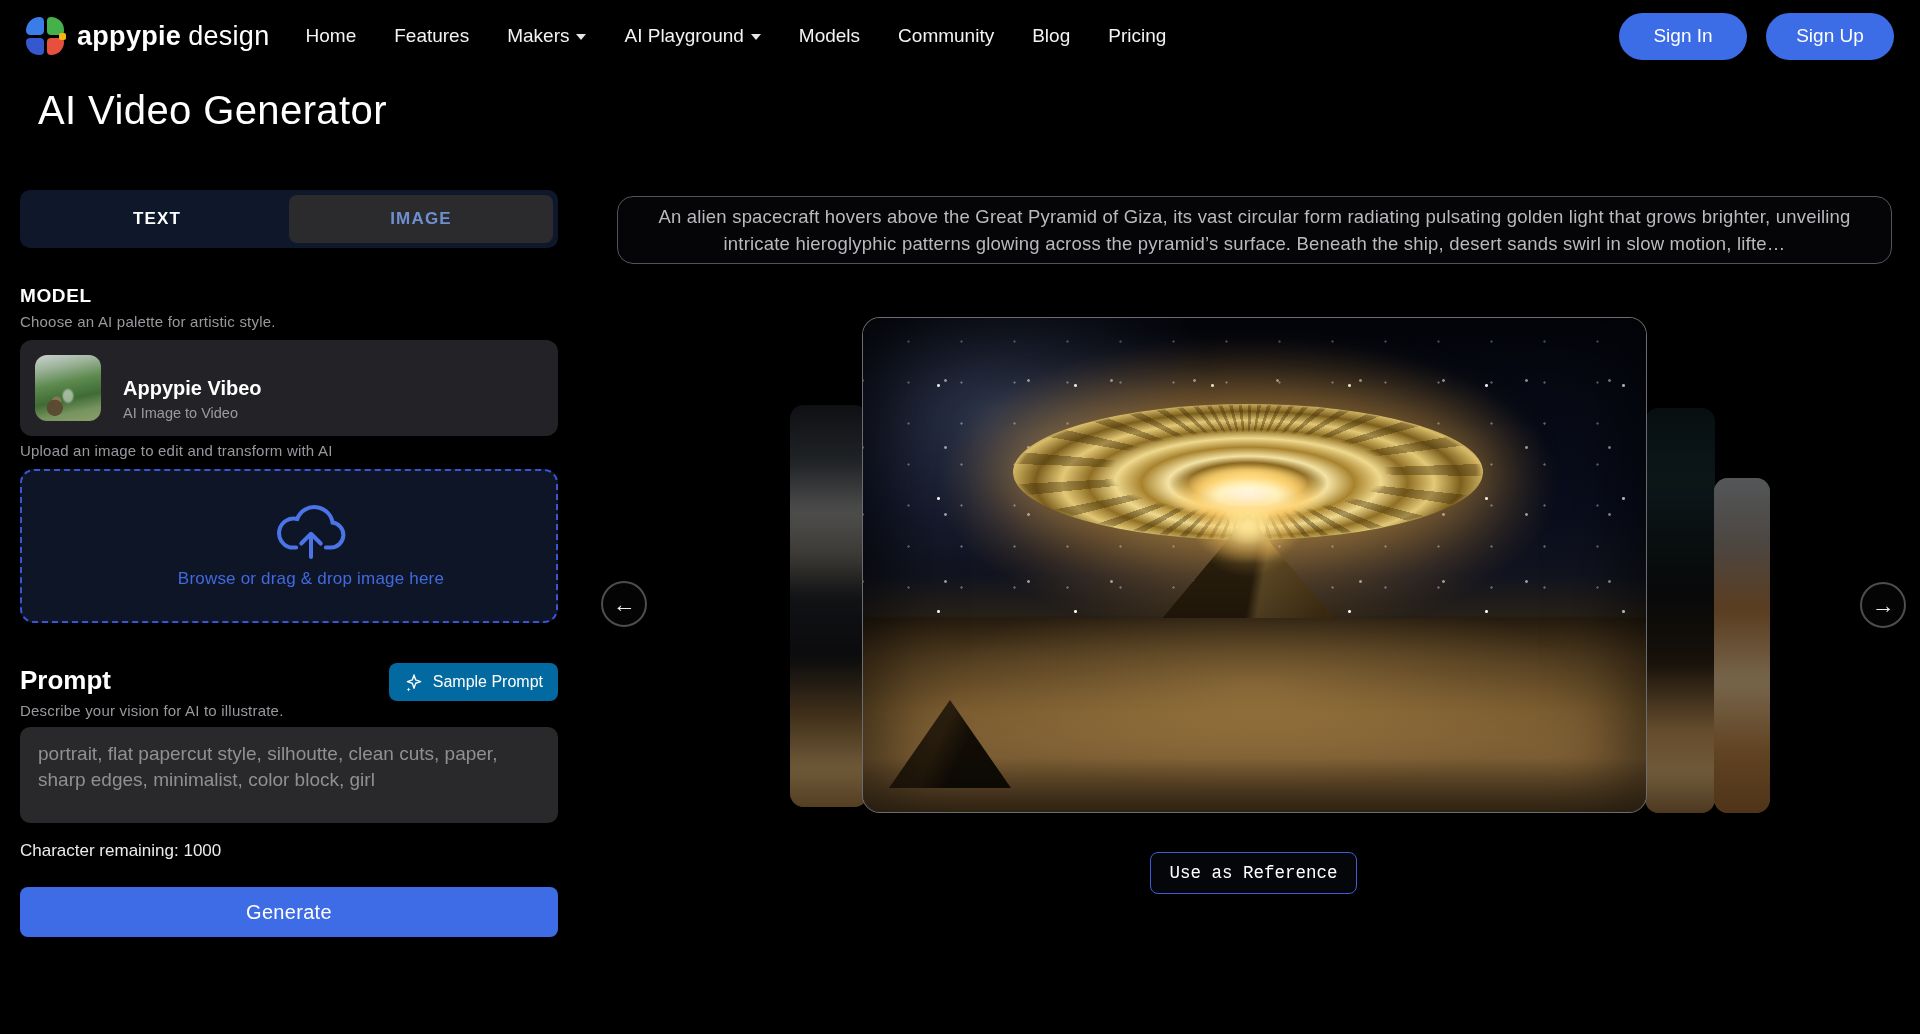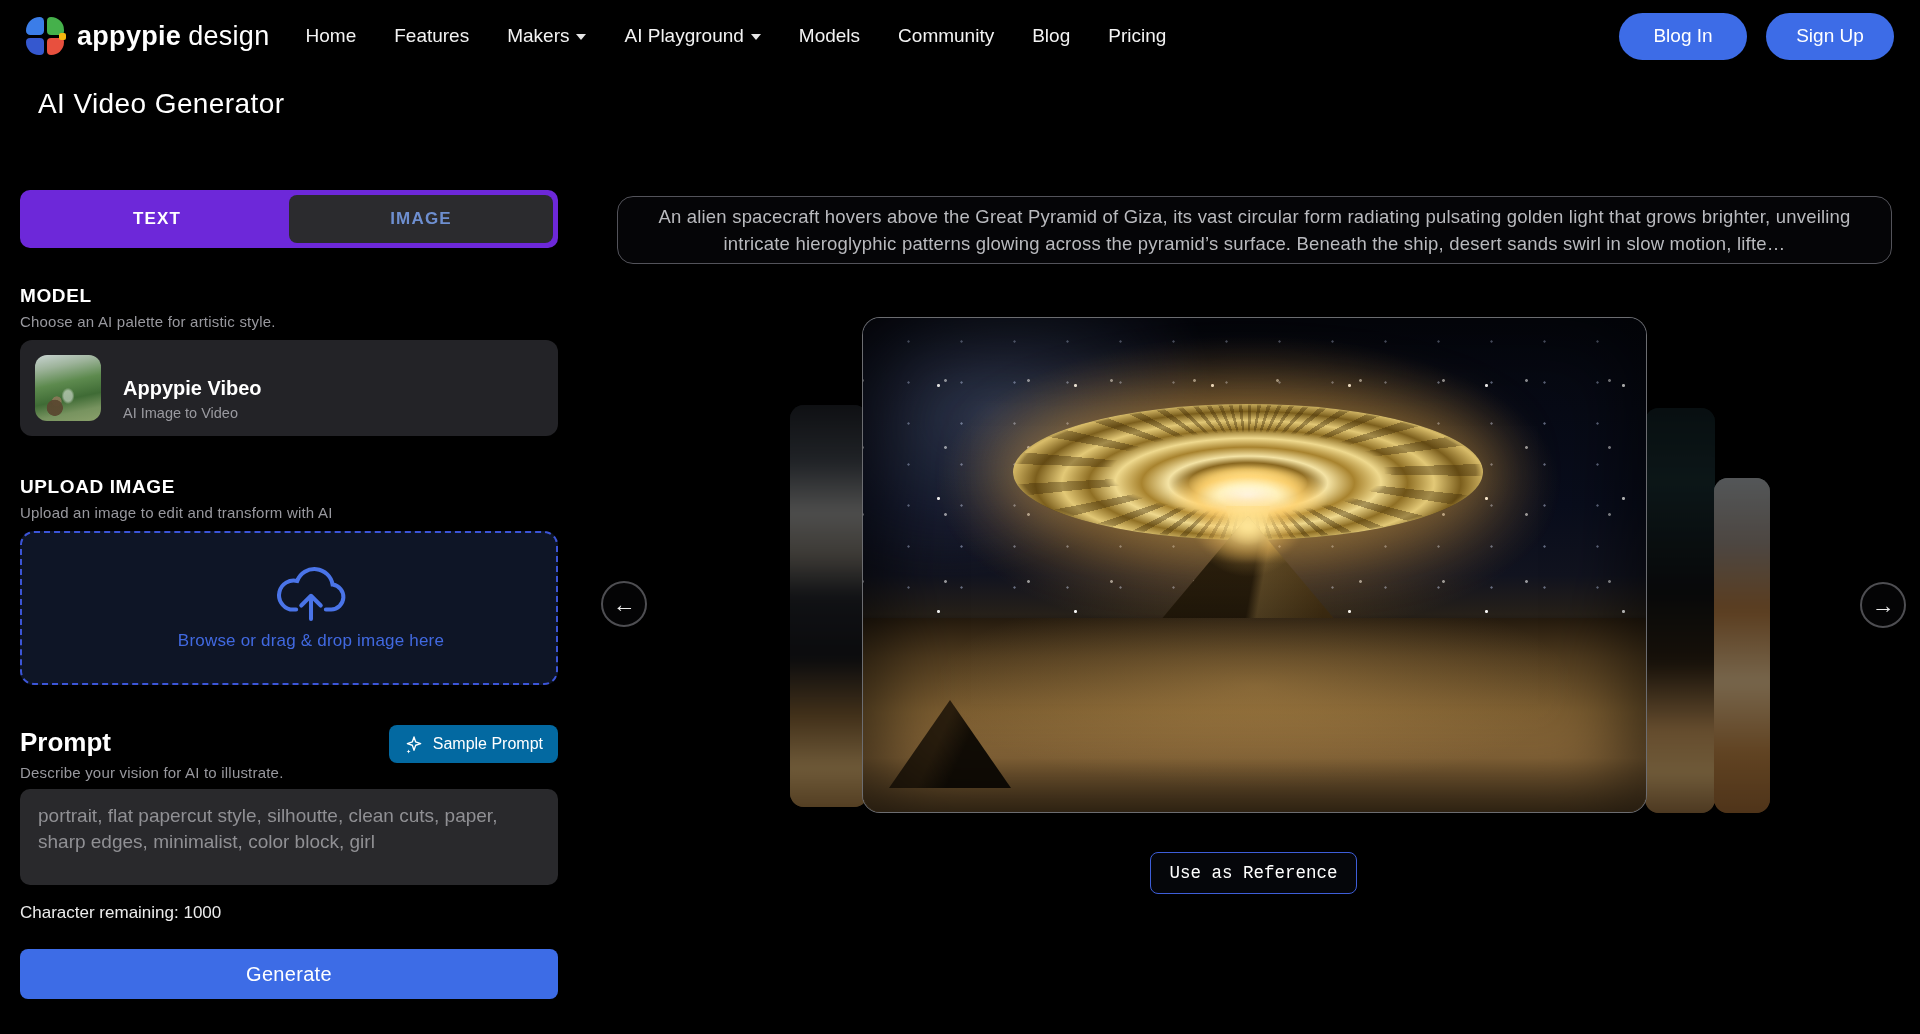--- a/index.html
+++ b/index.html
@@ -27,26 +27,26 @@
   .nav-item { display:flex; align-items:center; gap:7px; font-size:19px;
     font-weight:500; color:#f3f3f3; cursor:pointer; white-space:nowrap; }
   .caret { width:0; height:0; border-left:5px solid transparent;
     border-right:5px solid transparent; border-top:6px solid #e6e6e6; margin-top:2px; }
   .auth { margin-left:auto; display:flex; gap:19px; }
   .pill-btn { min-width:128px; height:47px; border:none; border-radius:26px;
     background:#3d6ce7; color:#fff; font-size:19px; font-weight:500;
     font-family:inherit; cursor:pointer; padding:0 26px; }
 
   
-  .page-title { position:absolute; left:38px; top:88px; font-size:28px;
+  .page-title { position:absolute; left:38px; top:88px; font-size:40px;
     font-weight:500; letter-spacing:.4px; }
 
   
   .left-panel { position:absolute; left:20px; top:190px; width:538px; }
-  .tabs { display:flex; width:100%; height:58px; background:#6d28d9;
+  .tabs { display:flex; width:100%; height:58px; background:#0f172a;
     border-radius:10px; padding:5px; }
   .tab { flex:1; display:flex; align-items:center; justify-content:center;
     font-size:17px; font-weight:600; letter-spacing:1.2px; border-radius:8px;
     cursor:pointer; color:#fff; background:transparent; border:none; font-family:inherit; }
   .tab.active { background:#2b2b2e; color:#6e8fd0; }
 
   .section-heading { margin-top:37px; font-size:19px; font-weight:700;
     letter-spacing:.6px; color:#fff; }
   .section-heading.upload-h { margin-top:40px; }
   .section-sub { margin-top:6px; font-size:15px; color:#98989e; letter-spacing:.2px; }
@@ -219,21 +219,21 @@
           <span>Community</span>
         </div>
       <div class="nav-item">
           <span>Blog</span>
         </div>
       <div class="nav-item">
           <span>Pricing</span>
         </div>
     </div>
     <div class="auth">
-      <button class="pill-btn">Blog In</button>
+      <button class="pill-btn">Sign In</button>
       <button class="pill-btn">Sign Up</button>
     </div>
   </div>
 
   <div class="page-title">AI Video Generator</div>
 
   <div class="left-panel">
     <div class="tabs">
       <button class="tab">TEXT</button>
       <button class="tab active">IMAGE</button>
@@ -243,21 +243,20 @@
     <div class="section-sub">Choose an AI palette for artistic style.</div>
 
     <div class="model-card">
       <div class="model-thumb"></div>
       <div>
         <div class="model-card-title">Appypie Vibeo</div>
         <div class="model-card-sub">AI Image to Video</div>
       </div>
     </div>
 
-    <div class="section-heading upload-h">UPLOAD IMAGE</div>
     <div class="section-sub">Upload an image to edit and transform with AI</div>
 
     <div class="dropzone">
       <svg class="icon-svg" width="76" height="58" viewBox="0 0 64 48" fill="none">
         <path d="M44.5 37h4.5a10.5 10.5 0 0 0 1.2-20.9A15.5 15.5 0 0 0 20.4 13 12.3 12.3 0 0 0 14.5 37h5" stroke="#4a74e8" stroke-width="3.4" stroke-linecap="round"></path>
         <path d="M32 45V25.5M32 25.5l-8.2 8.2M32 25.5l8.2 8.2" stroke="#4a74e8" stroke-width="3.4" stroke-linecap="round" stroke-linejoin="round"></path>
       </svg>
       <div class="dropzone-text">Browse or drag &amp; drop image here</div>
     </div>
 

